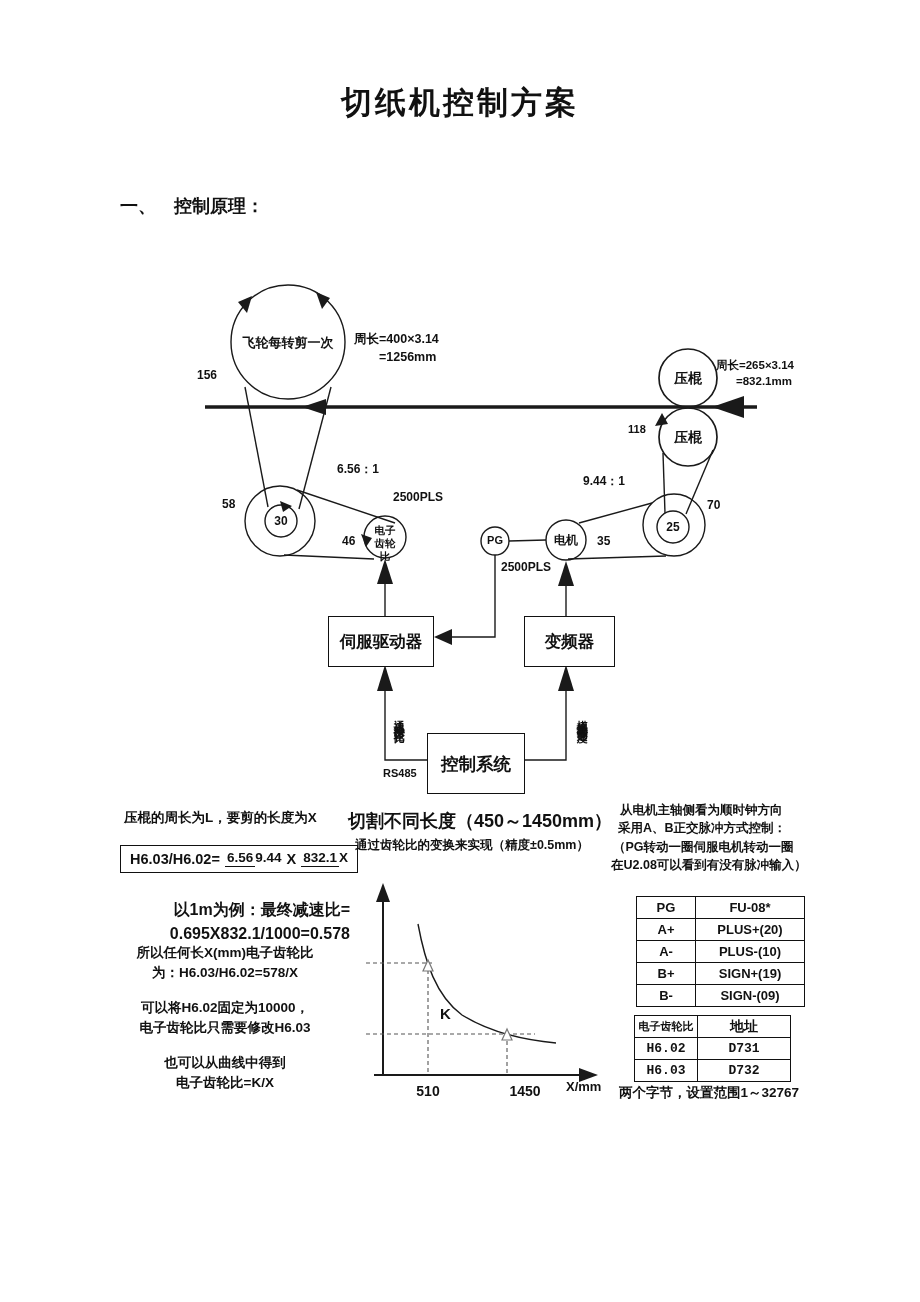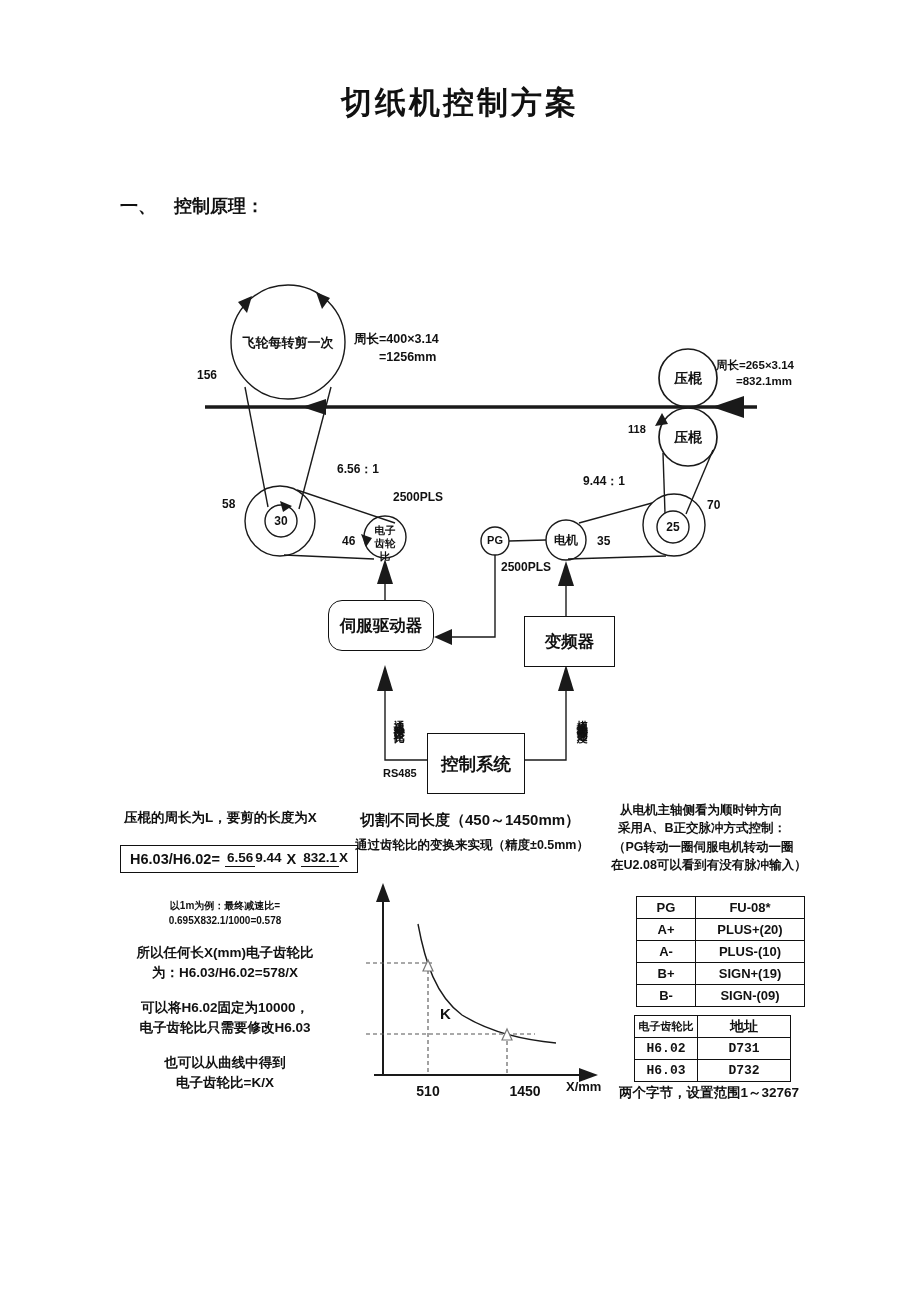--- a/index.html
+++ b/index.html
@@ -120,21 +120,21 @@
   <div class="lbl" style="left:342px;top:534px;font-size:12px;">46</div>
 
   <div class="lbl ctr" style="left:483px;top:534px;width:24px;font-size:11px;">PG</div>
   <div class="lbl" style="left:501px;top:560px;font-size:12px;">2500PLS</div>
   <div class="lbl ctr" style="left:551px;top:533px;width:30px;font-size:12px;">电机</div>
   <div class="lbl" style="left:597px;top:534px;font-size:12px;">35</div>
   <div class="lbl" style="left:583px;top:474px;font-size:12px;">9.44：1</div>
   <div class="lbl ctr" style="left:658px;top:520px;width:30px;font-size:12px;">25</div>
   <div class="lbl" style="left:707px;top:498px;font-size:12px;">70</div>
 
-  <div class="dbox" style="left:328px;top:600px;width:104px;height:49px;font-size:16.5px;border-radius:14px;">
+  <div class="dbox" style="left:328px;top:616px;width:104px;height:49px;font-size:16.5px;">
     <span>伺服驱动器</span>
   </div>
   <div class="dbox" style="left:524px;top:616px;width:89px;height:49px;font-size:16.5px;align-items:center;">
     <span>变频器</span>
   </div>
   <div class="dbox" style="left:427px;top:733px;width:96px;height:59px;font-size:17.5px;">
     <span>控制系统</span>
   </div>
 
   <div class="lbl v" style="left:392px;top:668px;height:100px;font-size:11px;">通讯修改齿轮比</div>
@@ -149,38 +149,38 @@
       <span class="num">6.56</span>
       <span>9.44</span>
     </span>
     <span>X</span>
     <span class="frac">
       <span class="num">832.1</span>
       <span>X</span>
     </span>
   </div>
 
-  <div class="para" style="left:100px;top:898px;width:250px;font-size:10px;">
+  <div class="para" style="left:100px;top:898px;width:250px;font-size:16px;text-align:right;">
     <div>以1m为例：最终减速比=</div>
     <div>0.695X832.1/1000=0.578</div>
   </div>
   <div class="para" style="left:100px;top:943px;width:250px;font-size:13.5px;">
     <div>所以任何长X(mm)电子齿轮比</div>
     <div>为：H6.03/H6.02=578/X</div>
   </div>
   <div class="para" style="left:100px;top:998px;width:250px;font-size:13.5px;">
     <div>可以将H6.02固定为10000，</div>
     <div>电子齿轮比只需要修改H6.03</div>
   </div>
   <div class="para" style="left:100px;top:1053px;width:250px;font-size:13.5px;">
     <div>也可以从曲线中得到</div>
     <div>电子齿轮比=K/X</div>
   </div>
 
-  <div class="lbl ctr" style="left:360px;top:811px;width:220px;font-size:15px;">切割不同长度（450～1450mm）</div>
+  <div class="lbl ctr" style="left:348px;top:811px;width:220px;font-size:18px;">切割不同长度（450～1450mm）</div>
   <div class="lbl ctr" style="left:352px;top:838px;width:240px;font-size:12.5px;">通过齿轮比的变换来实现（精度±0.5mm）</div>
   <div class="lbl" style="left:440px;top:1005px;font-size:15px;">K</div>
   <div class="lbl ctr" style="left:408px;top:1083px;width:40px;font-size:14px;">510</div>
   <div class="lbl ctr" style="left:500px;top:1083px;width:50px;font-size:14px;">1450</div>
   <div class="lbl" style="left:566px;top:1079px;font-size:13px;">X/mm</div>
 
   <div class="lbl" style="left:620px;top:803px;font-size:12.5px;">从电机主轴侧看为顺时钟方向</div>
   <div class="lbl" style="left:618px;top:821px;font-size:12.5px;">采用A、B正交脉冲方式控制：</div>
   <div class="lbl" style="left:613px;top:840px;font-size:12.5px;">（PG转动一圈伺服电机转动一圈</div>
   <div class="lbl" style="left:611px;top:858px;font-size:12.5px;">在U2.08可以看到有没有脉冲输入）</div>

